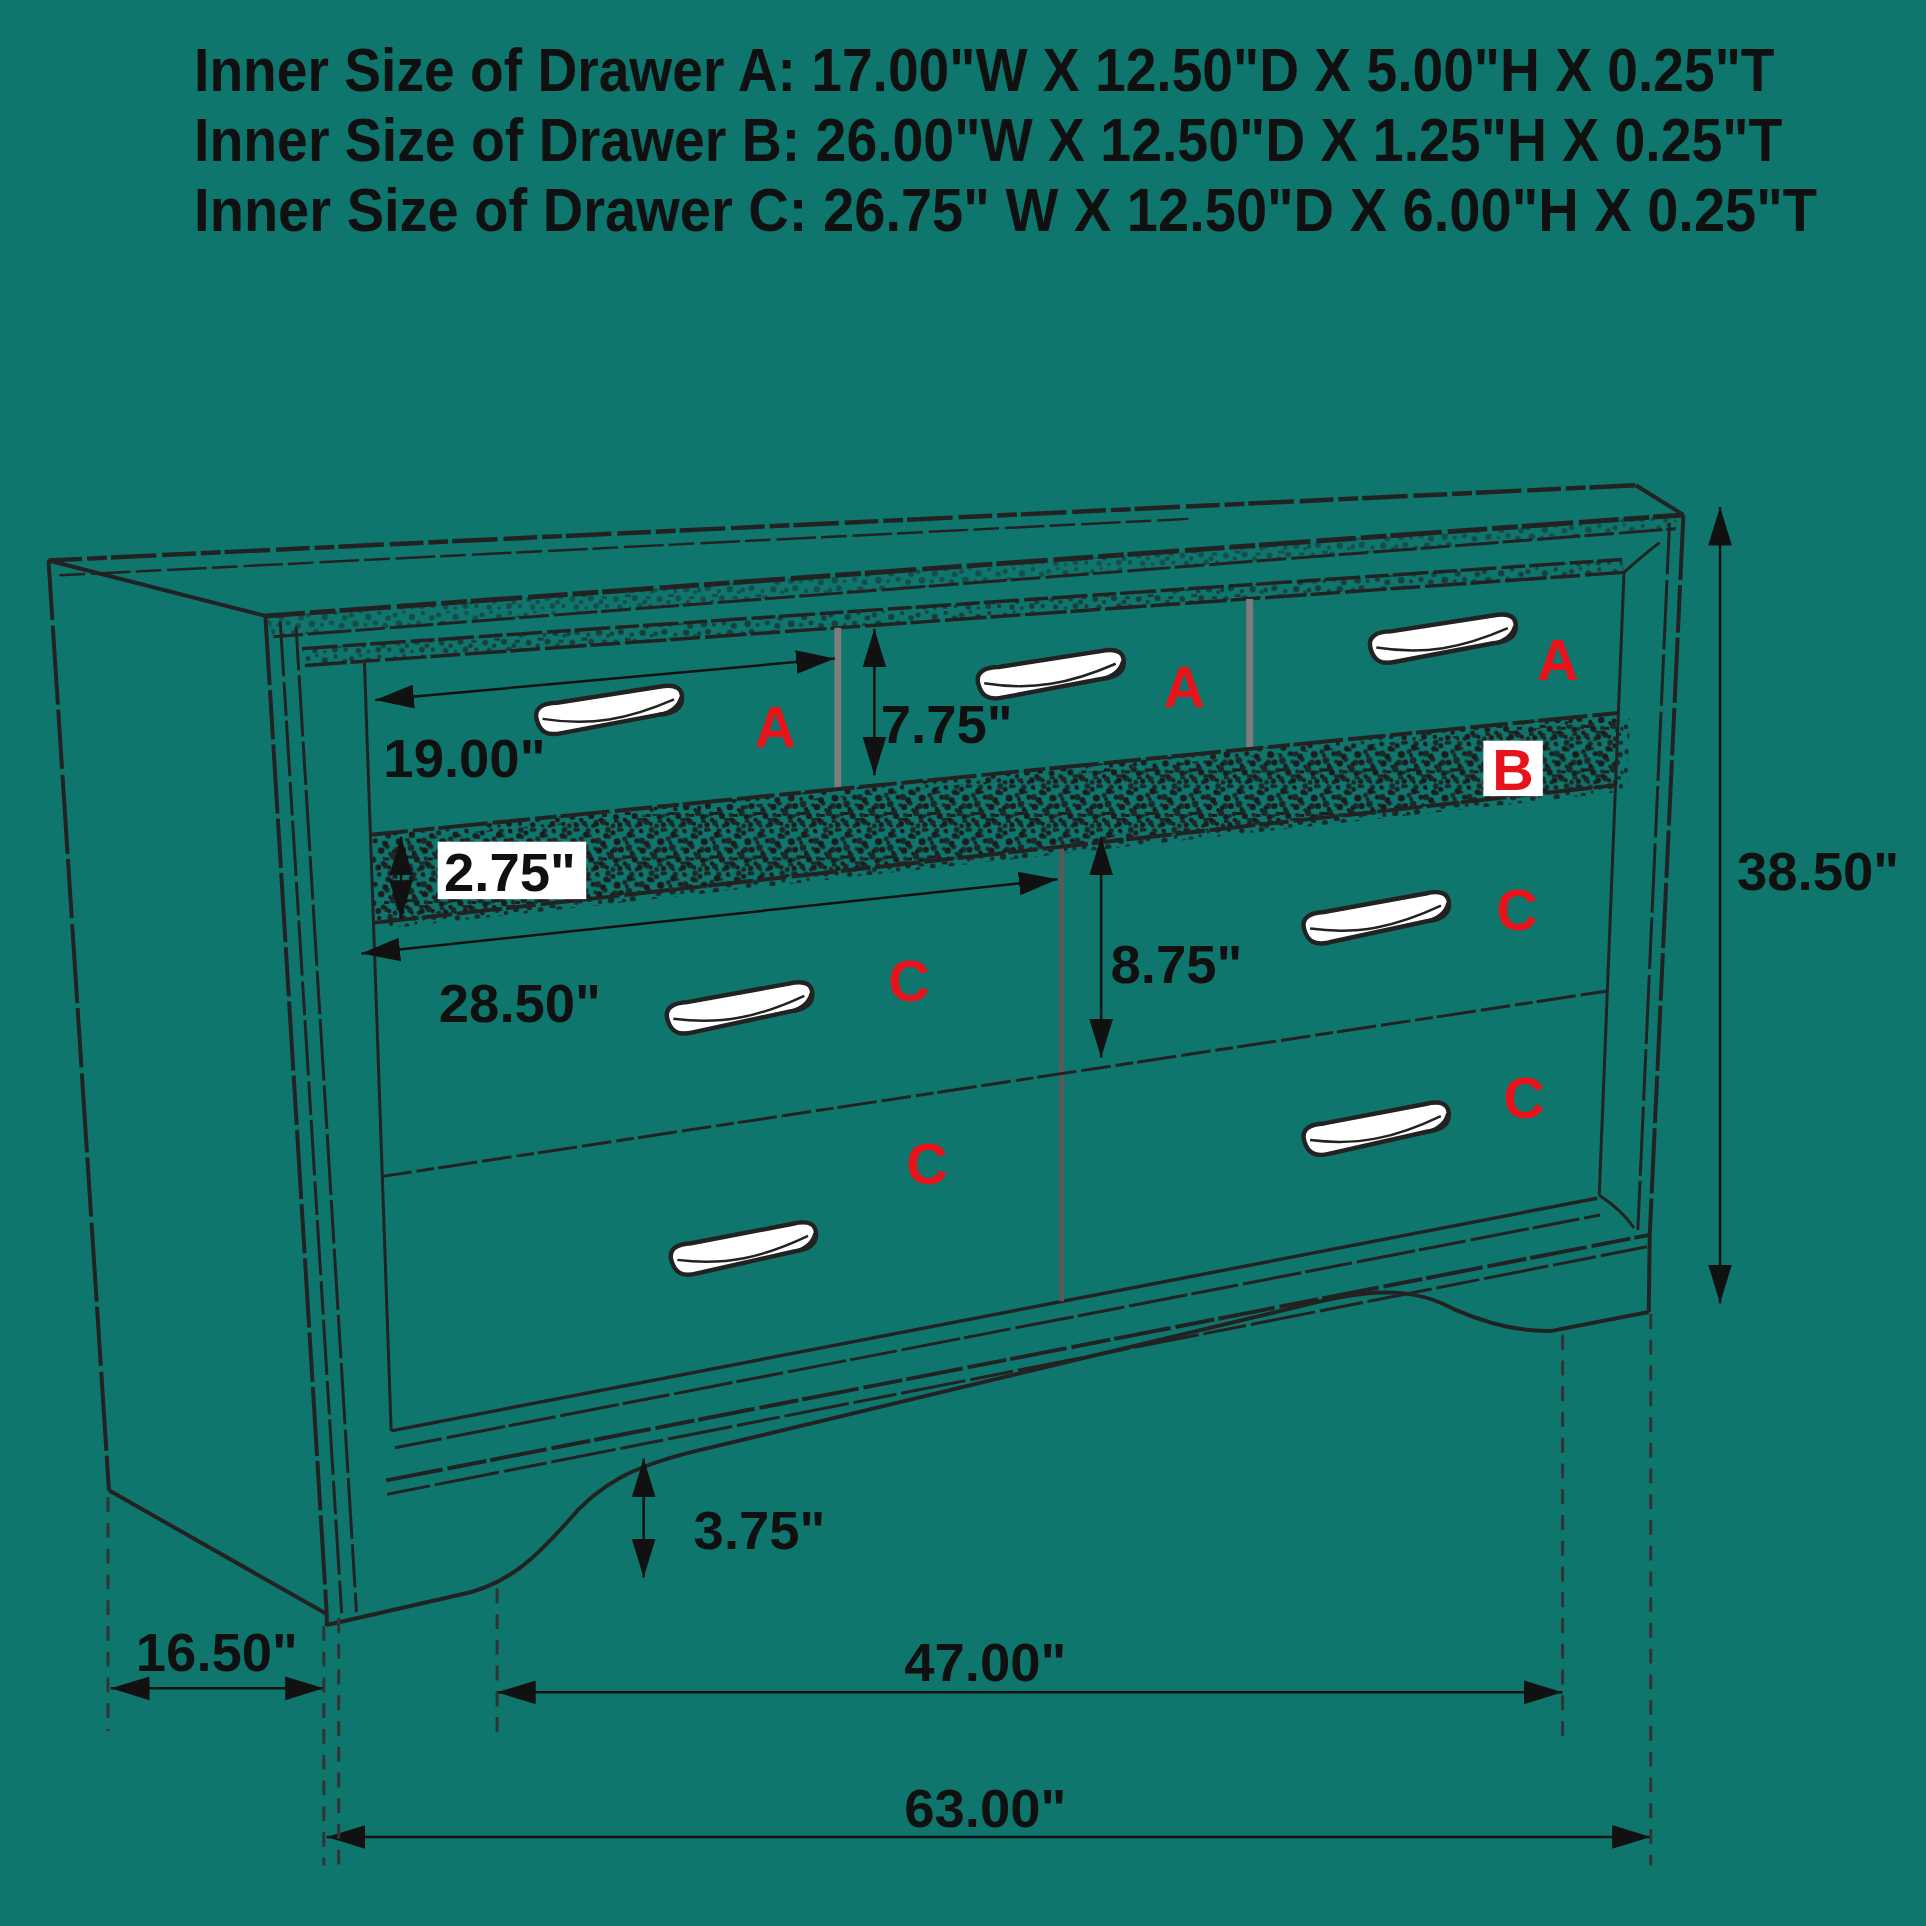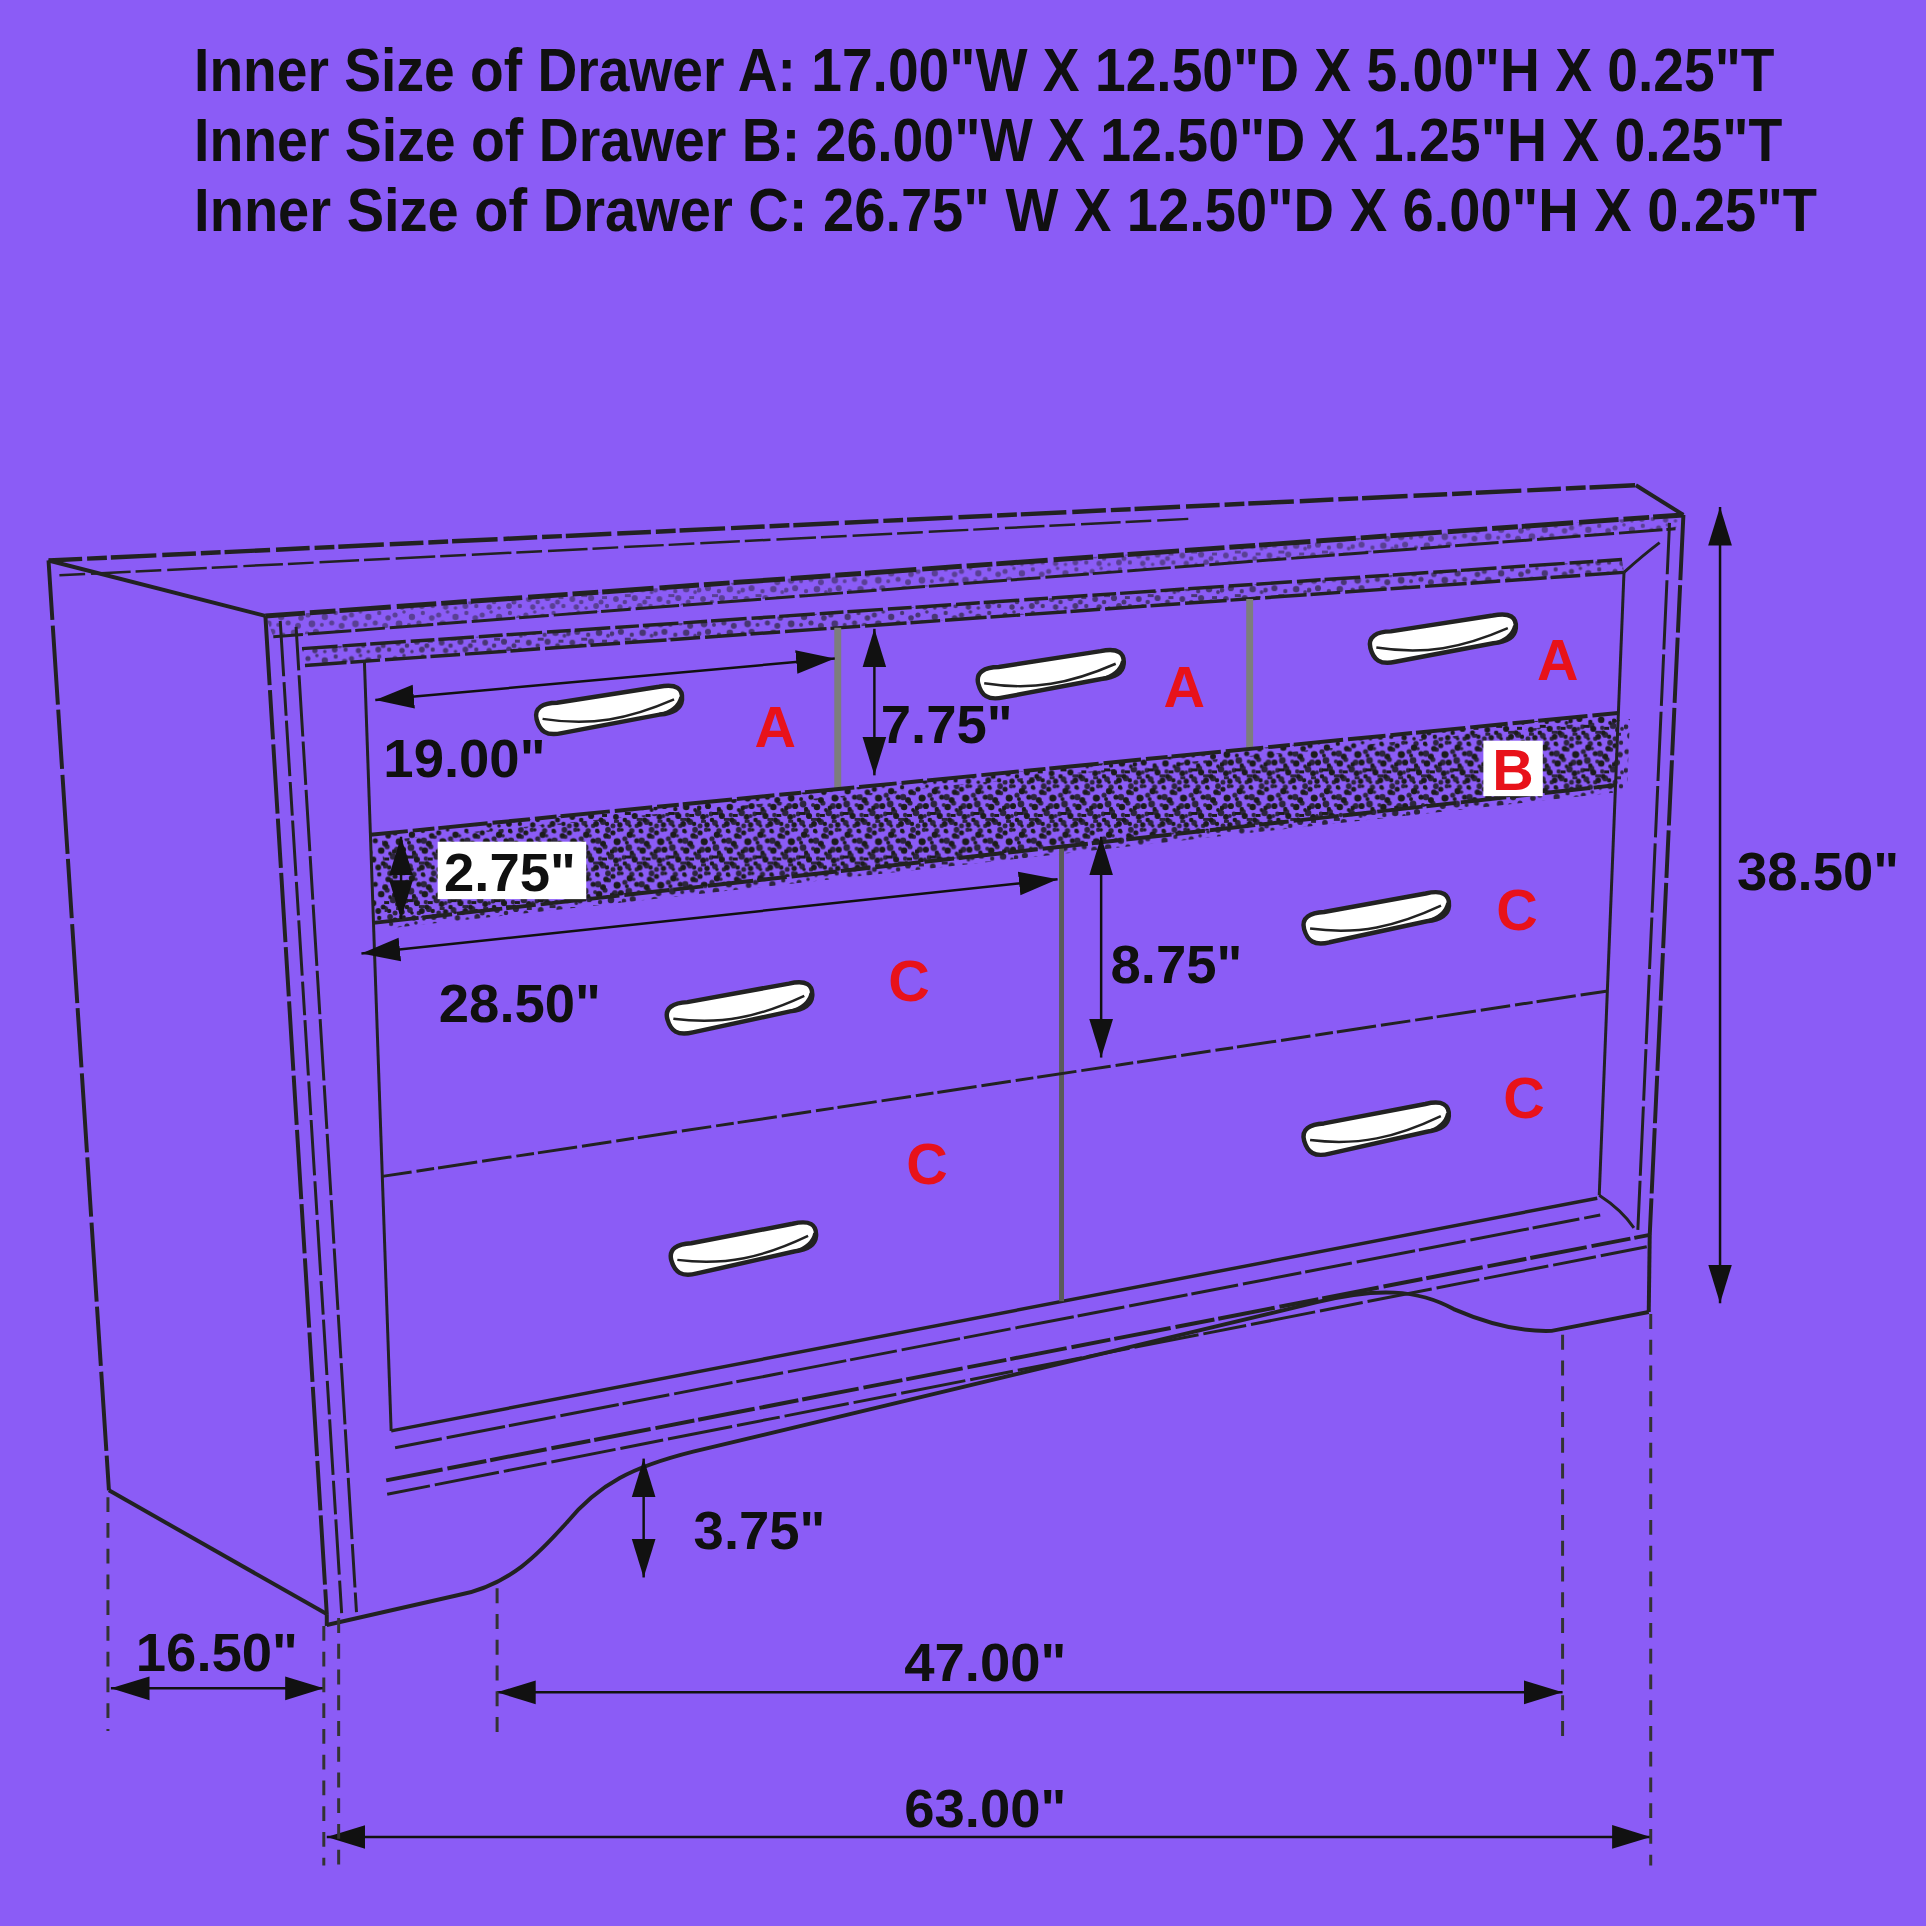--- a/index.html
+++ b/index.html
@@ -1,16 +1,16 @@
 <!DOCTYPE html>
 <html><head>
 <meta charset="utf-8">
 <style>
   html,body{margin:0;padding:0;background:#fff;}
-  .page{position:relative;width:1927px;height:1927px;background:#8b5cf6;overflow:hidden;
+  .page{position:relative;width:1927px;height:1927px;background:#0f766e;overflow:hidden;
         font-family:"Liberation Sans",sans-serif;}
   svg{position:absolute;left:0;top:0;}
   .hd{font-weight:bold;font-size:61px;fill:#101010;}
   .dim{font-weight:bold;font-size:55px;fill:#101010;}
   .red{font-weight:bold;font-size:58px;fill:#e8121a;}
   .ln{stroke:#222;fill:none;}
 </style>
 </head>
 <body>
 

